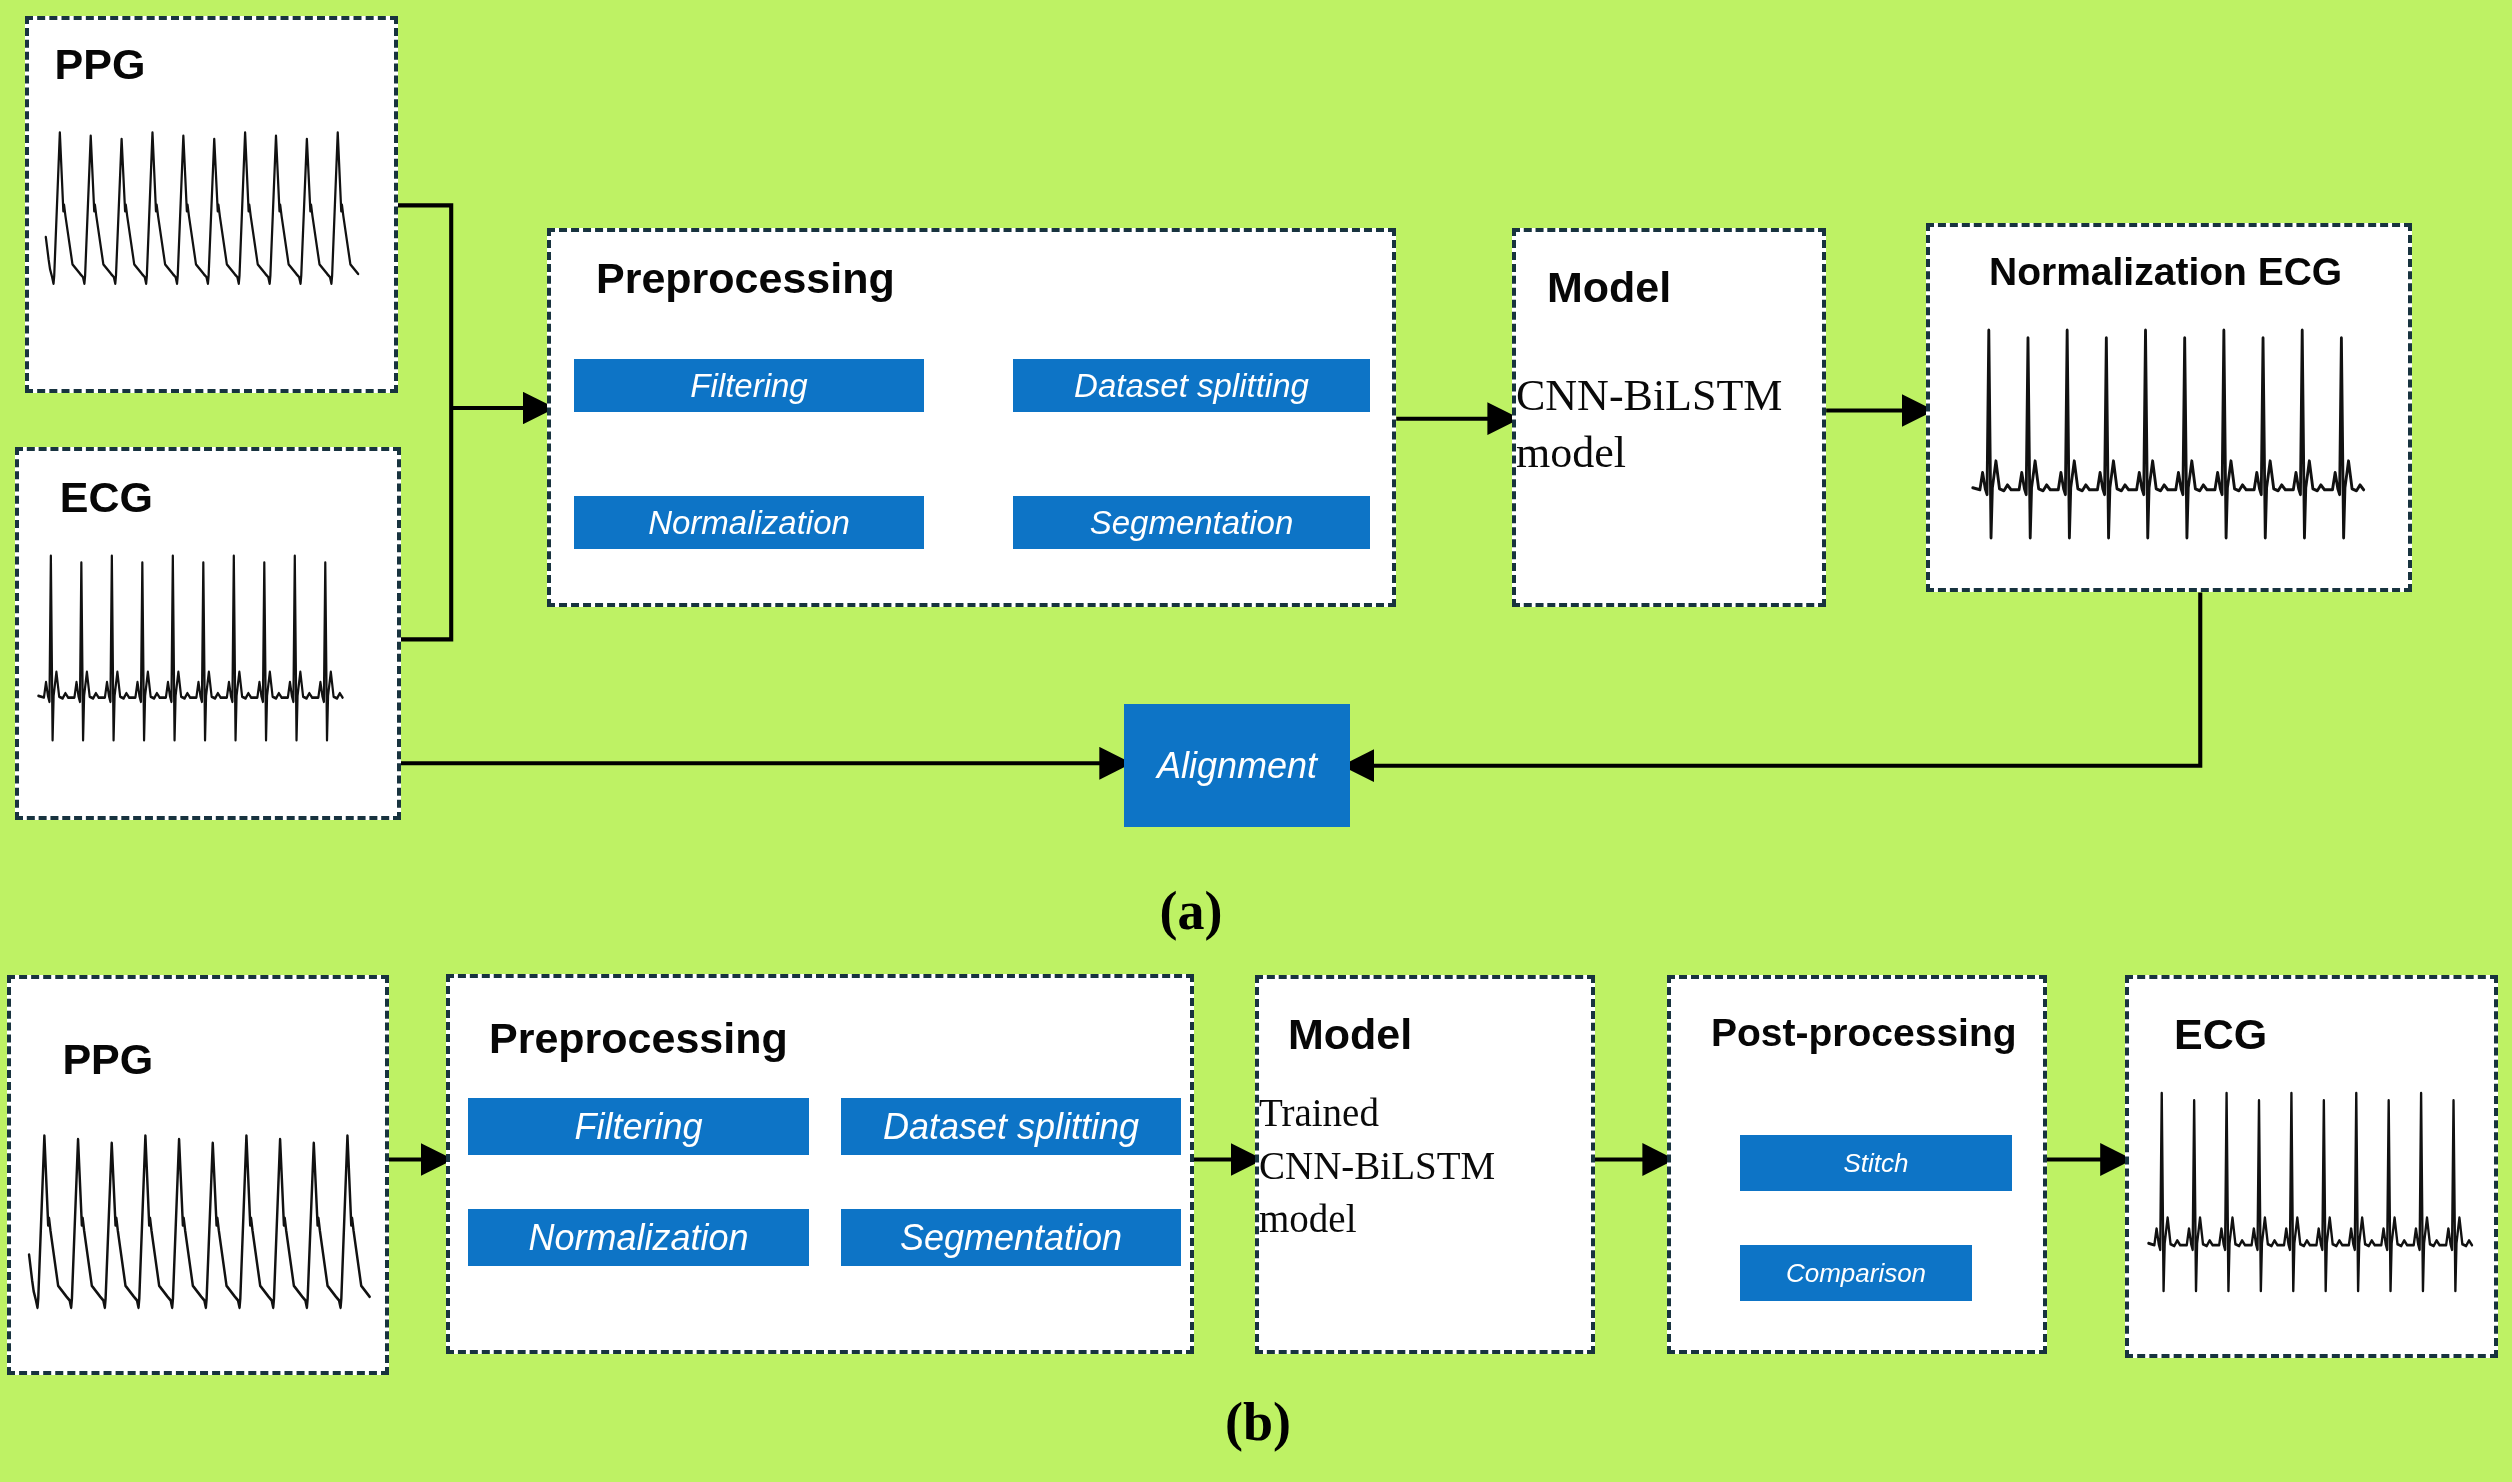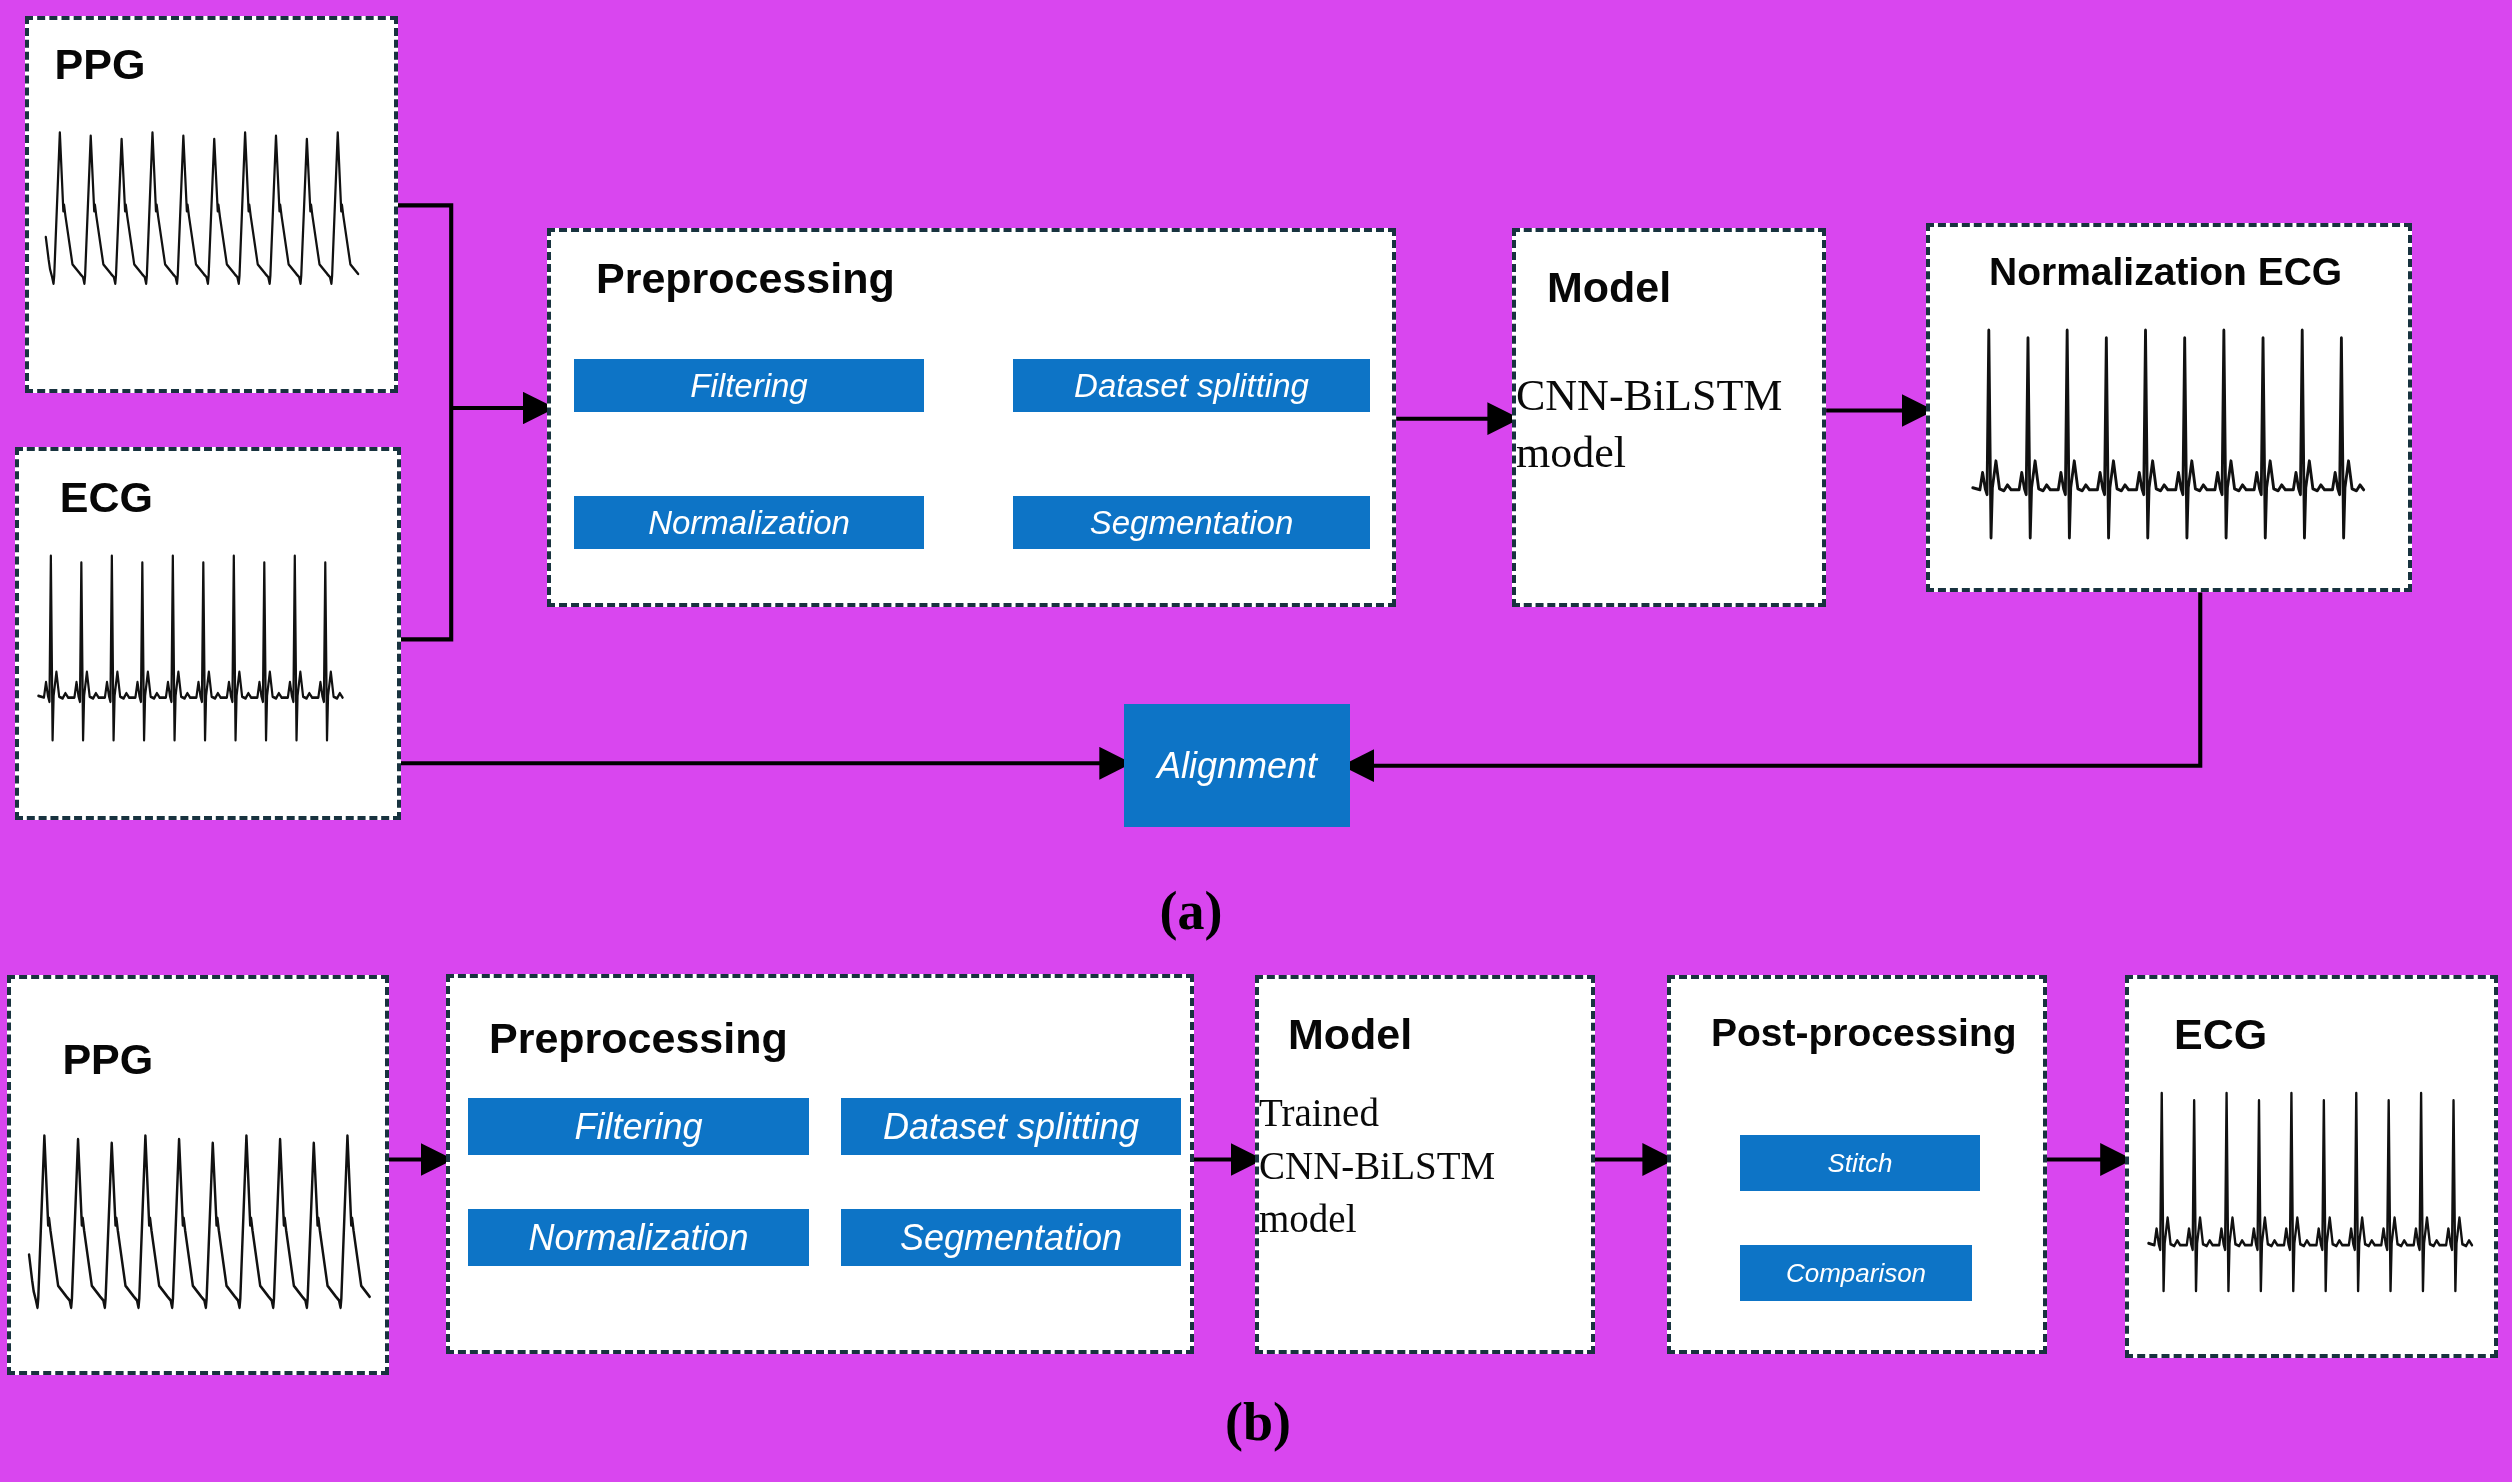--- a/index.html
+++ b/index.html
@@ -1,19 +1,19 @@
 <!DOCTYPE html>
 <html style="--blue: #0d74c6; --border: #18333f;font-size:13px"><head>
 <meta charset="utf-8">
 <style>
   html,body{margin:0;padding:0;background:#ffffff;}
   #canvas{
     position:relative;
     width:2512px;height:1483px;
-    background:#d946ef;
+    background:#bef264;
     font-family:"Liberation Sans", sans-serif;
     overflow:hidden;
   }
   #connectors{position:absolute;left:0;top:0;width:2512px;height:1483px;}
   .ln{fill:none;stroke:#000000;stroke-width:5;}
   .dbox{
     position:absolute;
     border:4.1px dashed var(--border,#18333f);
     background:#ffffff;
     box-sizing:border-box;
@@ -151,21 +151,21 @@
     <div class="box-title" data-name="panel-b-model-title" style="left:29px;top:34px;">Model</div>
     <div class="serif-text b" data-name="panel-b-model-text">
       <div data-name="panel-b-model-text-line1">Trained</div>
       <div data-name="panel-b-model-text-line2">CNN-BiLSTM</div>
       <div data-name="panel-b-model-text-line3">model</div>
     </div>
   </div>
 
   <div class="dbox" data-name="post-processing-box" style="left:1667px;top:975px;width:380px;height:379px;">
     <div class="box-title sm" data-name="post-processing-title" style="left:40px;top:34px;">Post-processing</div>
-    <div class="chip small" data-name="stitch-step" style="left:69px;top:156px;width:240px;height:56px;">Stitch</div>
+    <div class="chip small" data-name="stitch-step" style="left:69px;top:156px;width:272px;height:56px;">Stitch</div>
     <div class="chip small" data-name="alignment-step" style="left:69px;top:266px;width:232px;height:56px;">Comparison</div>
   </div>
 
   <div class="dbox" data-name="panel-b-ecg-box" style="left:2125px;top:975px;width:373px;height:383px;">
     <div class="box-title" data-name="panel-b-ecg-title" style="left:45px;top:34px;">ECG</div>
     <svg class="wave" data-name="ecg-waveform-b" style="left:18px;top:94px;width:336px;height:238px;" viewBox="0 0 456 260" preserveAspectRatio="none">
       <path class="wline" d="M2,186 L10,188 L13,170 L16,187 L18,193 L20,22 L22.5,238 L24,186 L28,158 L32,187 L37,189 L41,183 L45,188 L54,188 L57,170 L60,187 L62,193 L64,30 L66.5,238 L68,186 L72,158 L76,187 L81,189 L85,183 L89,188 L98,188 L101,170 L104,187 L106,193 L108,22 L110.5,238 L112,186 L116,158 L120,187 L125,189 L129,183 L133,188 L142,188 L145,170 L148,187 L150,193 L152,30 L154.5,238 L156,186 L160,158 L164,187 L169,189 L173,183 L177,188 L186,188 L189,170 L192,187 L194,193 L196,22 L198.5,238 L200,186 L204,158 L208,187 L213,189 L217,183 L221,188 L230,188 L233,170 L236,187 L238,193 L240,30 L242.5,238 L244,186 L248,158 L252,187 L257,189 L261,183 L265,188 L274,188 L277,170 L280,187 L282,193 L284,22 L286.5,238 L288,186 L292,158 L296,187 L301,189 L305,183 L309,188 L318,188 L321,170 L324,187 L326,193 L328,30 L330.5,238 L332,186 L336,158 L340,187 L345,189 L349,183 L353,188 L362,188 L365,170 L368,187 L370,193 L372,22 L374.5,238 L376,186 L380,158 L384,187 L389,189 L393,183 L397,188 L406,188 L409,170 L412,187 L414,193 L416,30 L418.5,238 L420,186 L424,158 L428,187 L433,189 L437,183 L441,188"></path>
     </svg>
   </div>
 

